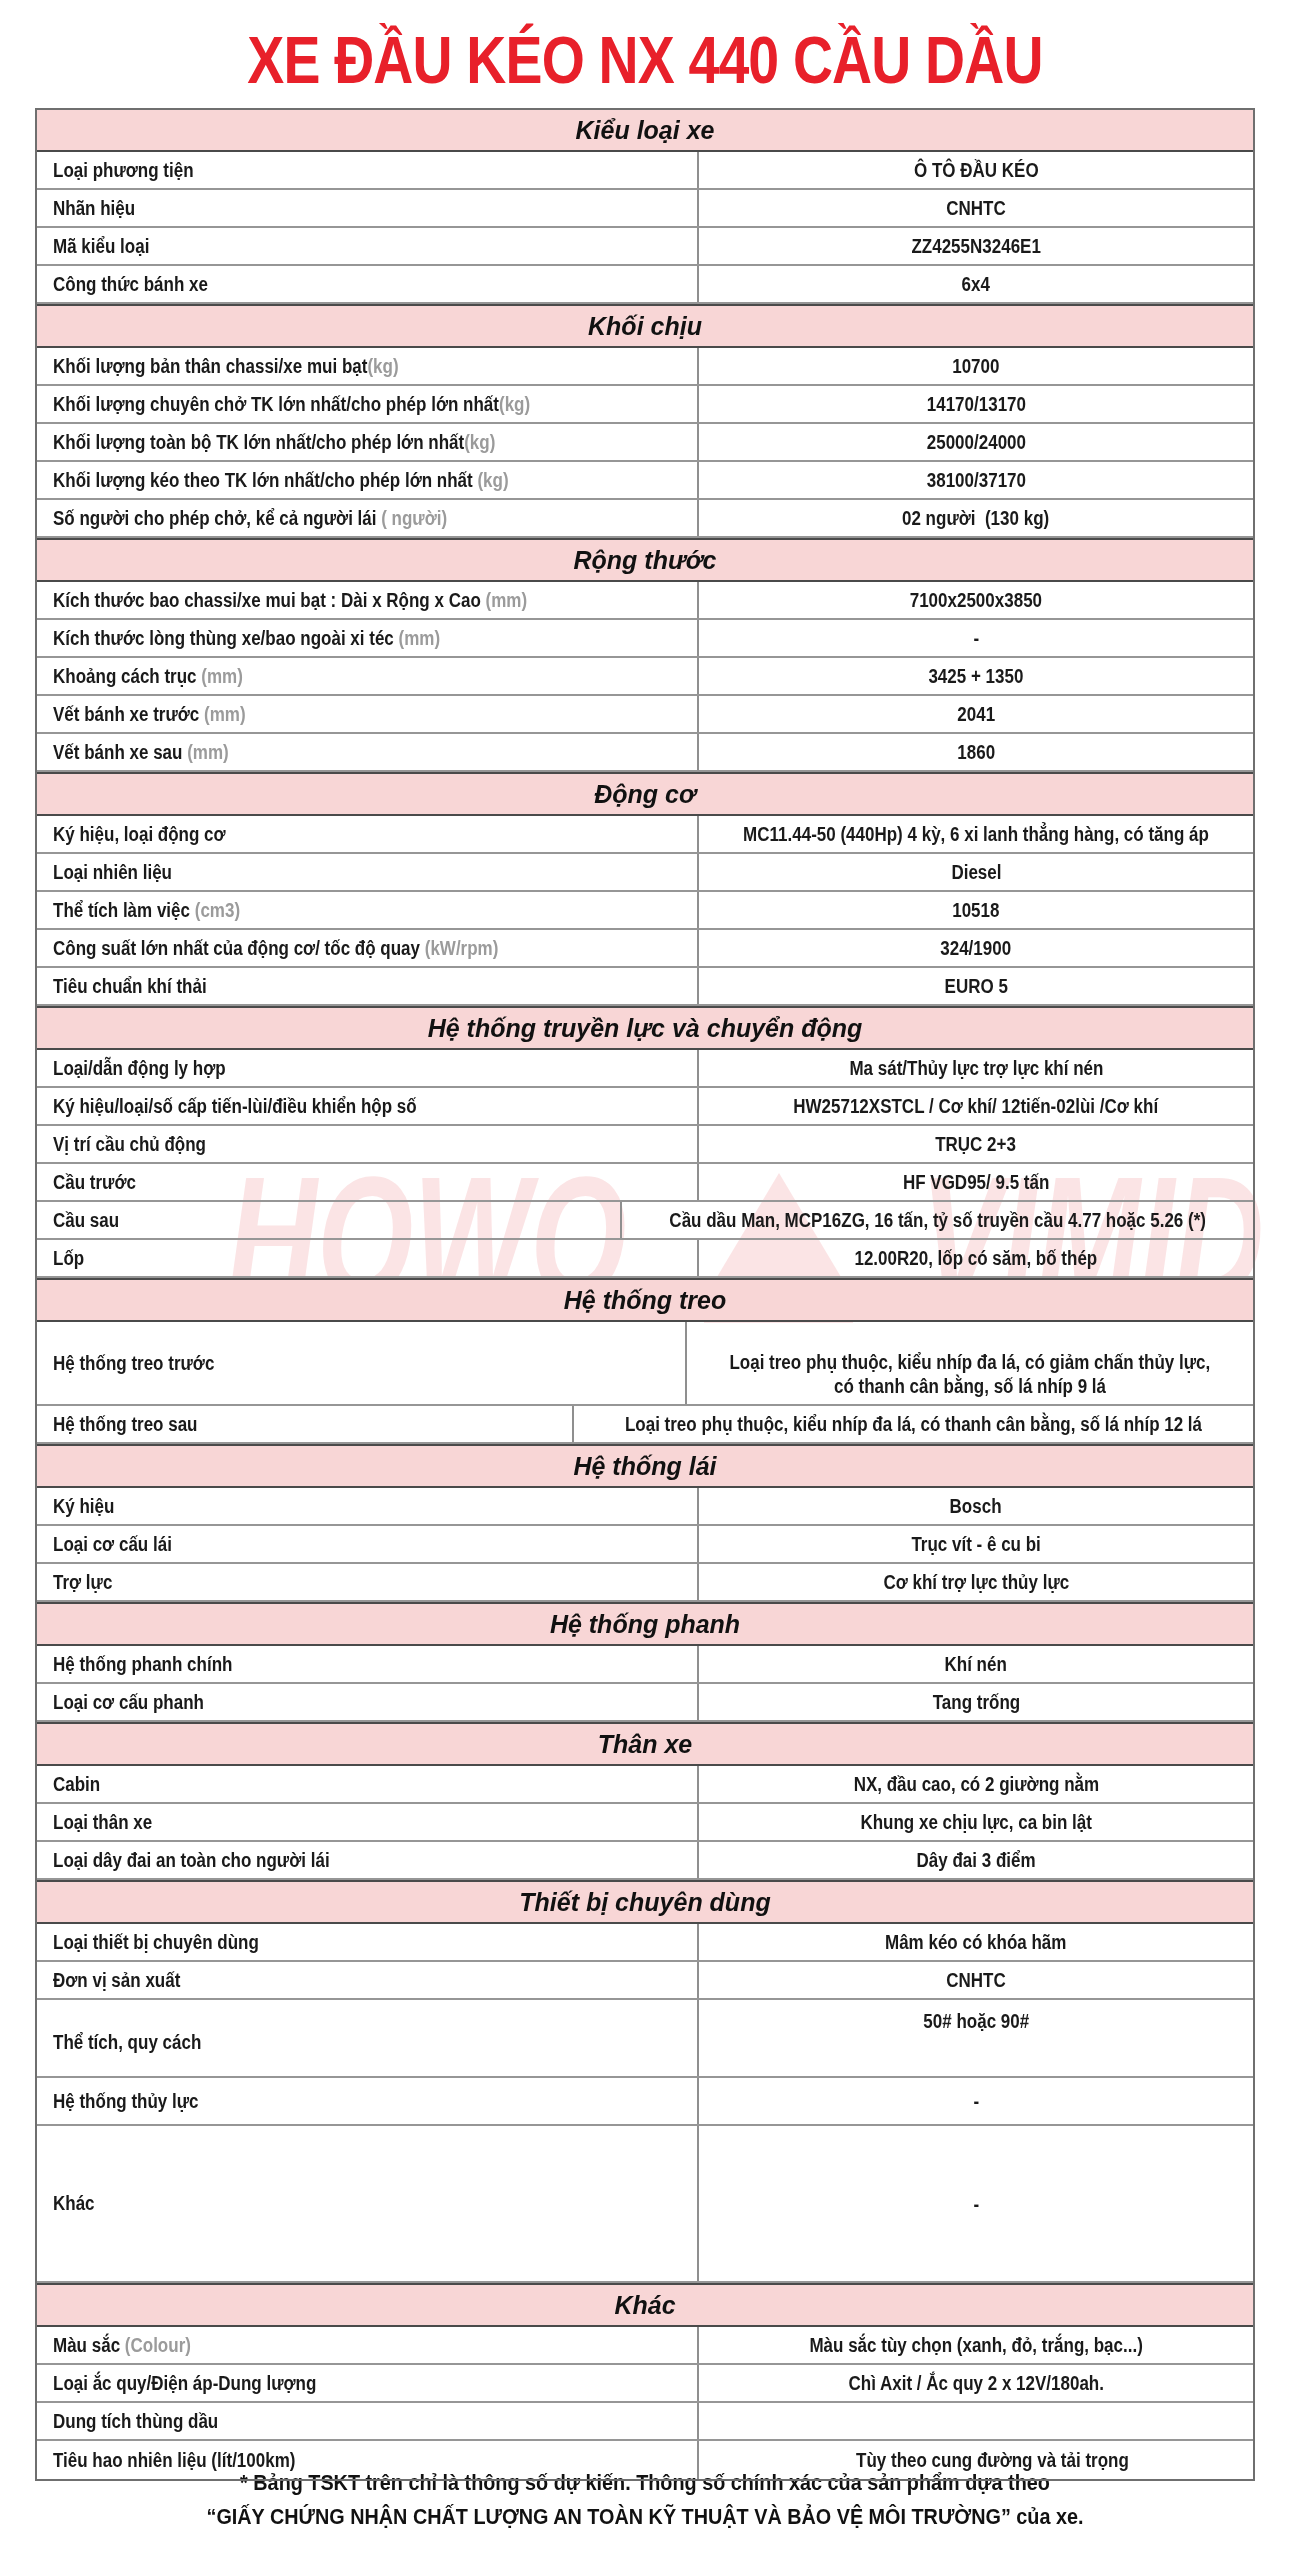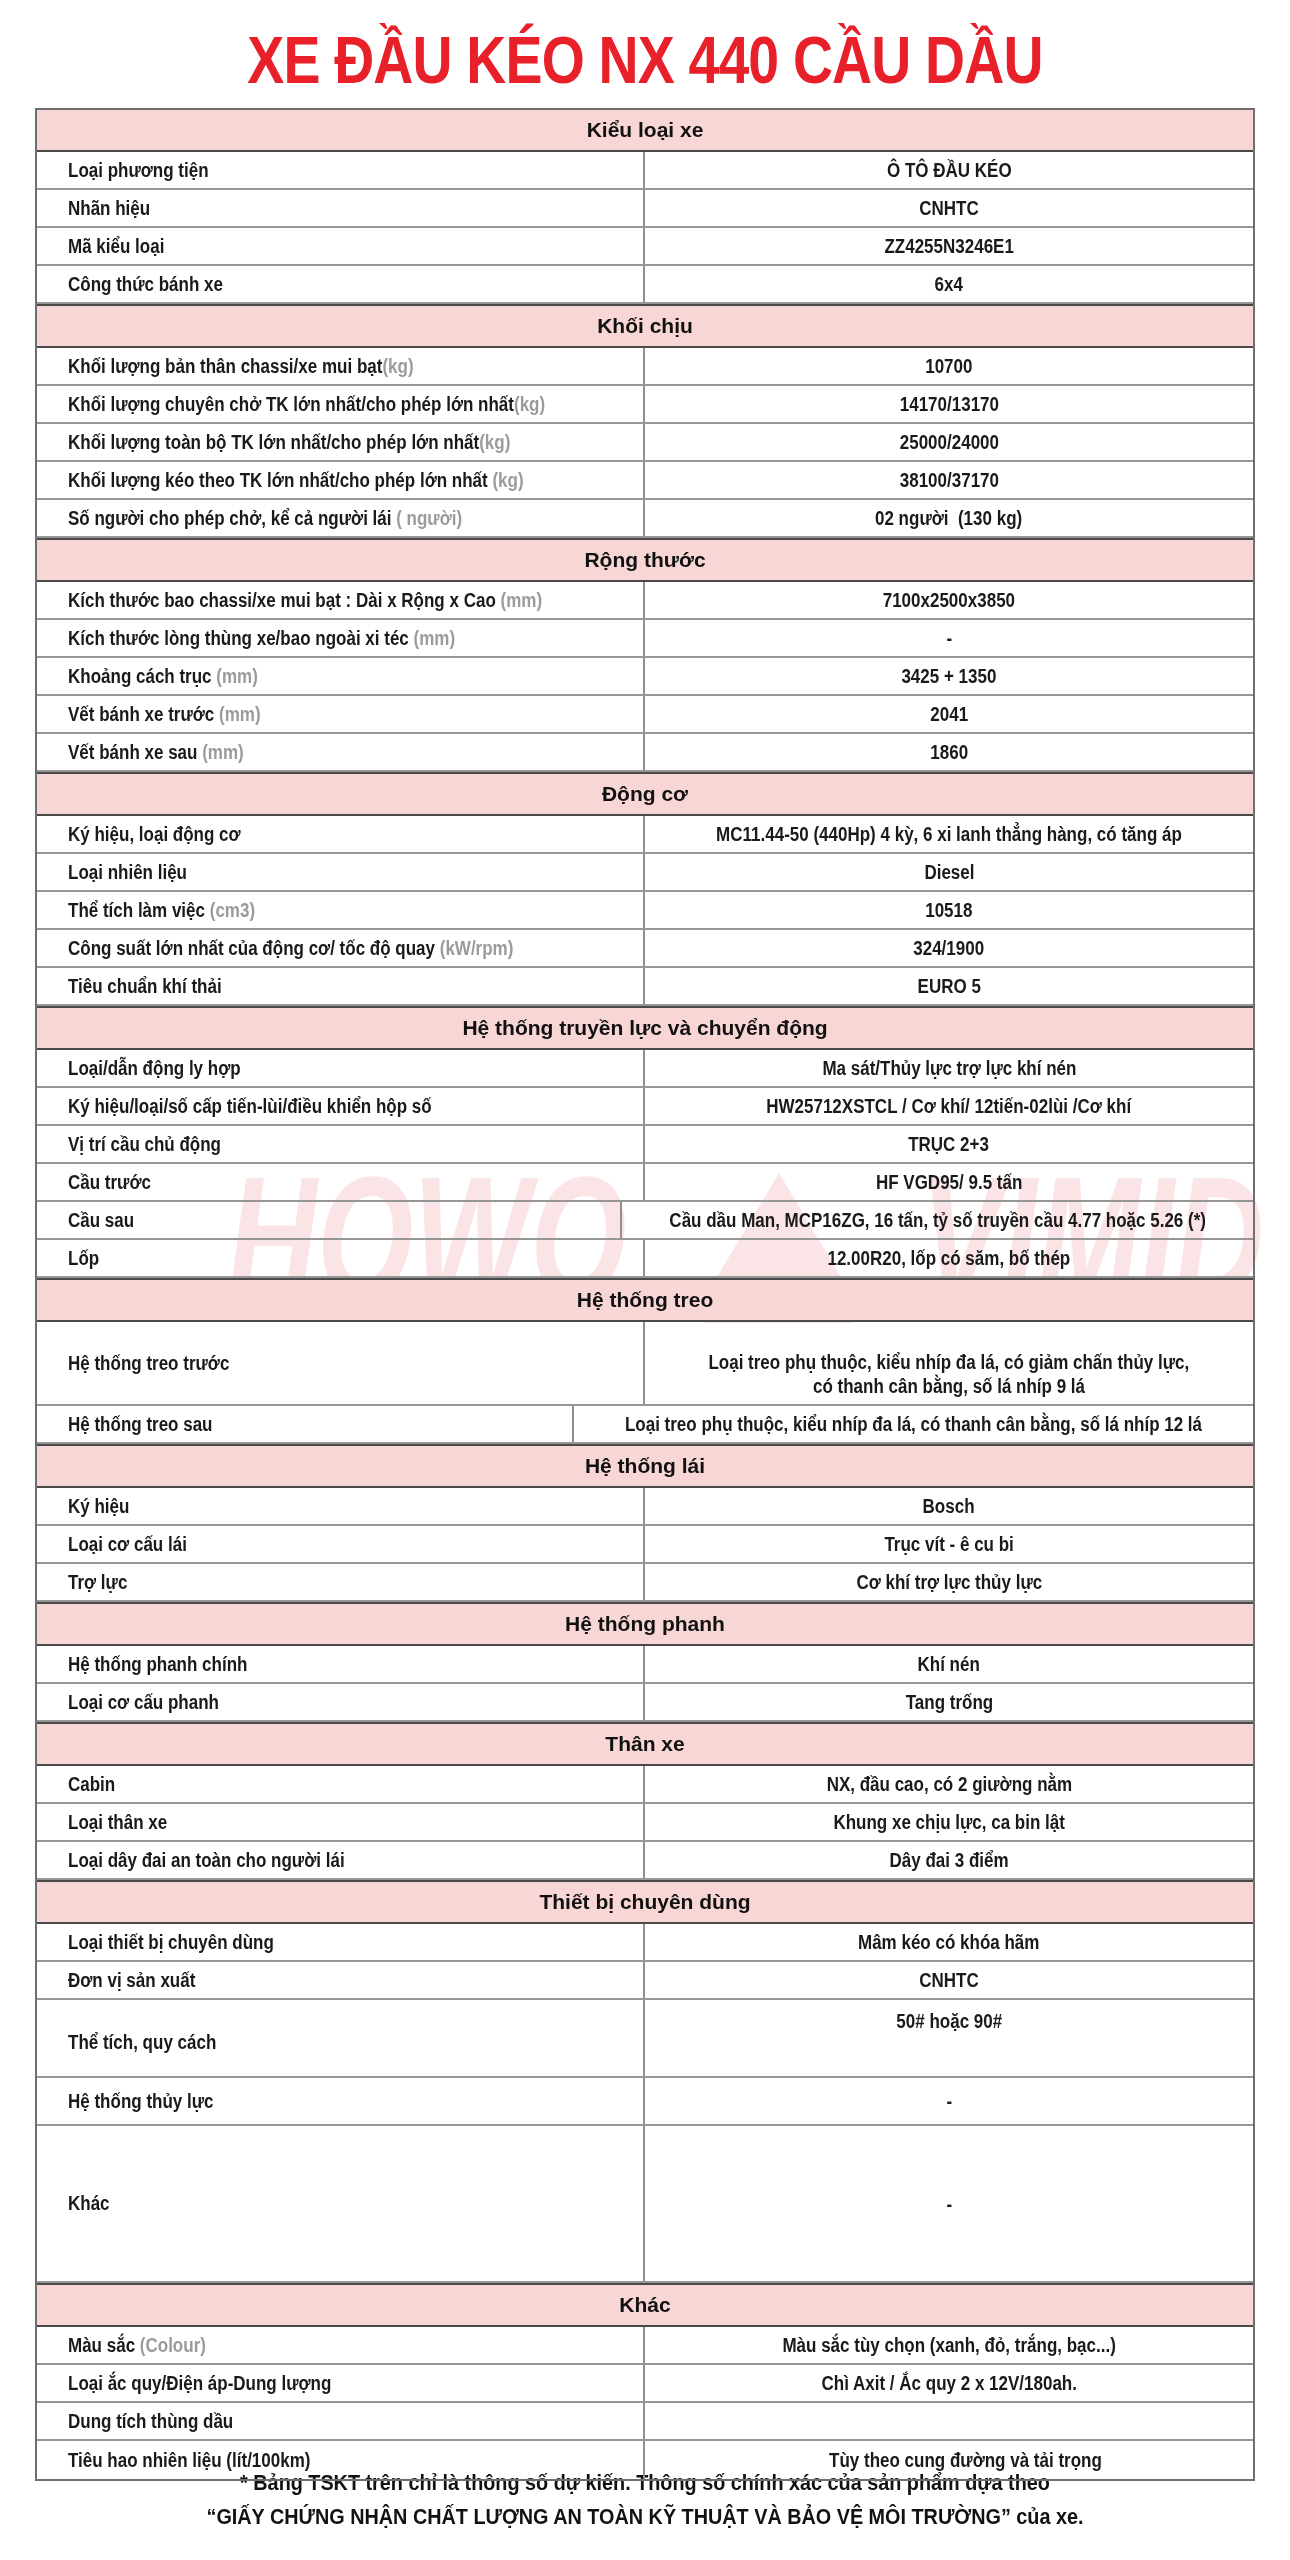--- a/index.html
+++ b/index.html
@@ -34,28 +34,28 @@
   
   .spec-table{
     position:absolute;left:35px;top:108px;width:1220px;
     border:2px solid #6f6f6f;background:transparent;z-index:1;
     box-sizing:border-box;
   }
   .sec-header{
     height:40px;background:#f8d6d6;
     border-top:2px solid #4a4a4a;border-bottom:2px solid #4a4a4a;
     display:flex;align-items:center;justify-content:center;
-    font-size:21px;font-weight:700;color:#111;
+    font-size:25px;font-weight:700;color:#111;font-style:italic;
   }
   .sec-header:first-child{border-top:none;}
   .row{display:flex;height:38px;border-bottom:2px solid #969696;box-sizing:border-box;background:transparent;}
   .row:last-child{border-bottom:none;gap:33px;}
   .c1{
-    width:608px;box-sizing:border-box;border-right:2px solid #8f8f8f;
-    display:flex;align-items:center;padding-left:31px;
+    width:662px;box-sizing:border-box;border-right:2px solid #8f8f8f;
+    display:flex;align-items:center;padding-left:16px;
   }
   .c2{flex:1;display:flex;flex-direction:column;align-items:center;justify-content:center;text-align:center;}
   .lab,.val{font-size:20px;font-weight:700;color:#1a1a1a;white-space:pre;display:inline-block;}
   .lab{transform:scaleX(0.85);transform-origin:left center;}
   .val{transform:scaleX(0.85);transform-origin:center center;line-height:1.2;}
   .unit{color:#9b9b9b;}
   
   .size-double{height:84px;}
   .size-double .c2{justify-content:flex-end;padding:6px 0;}
   .size-tall_top{height:78px;}

